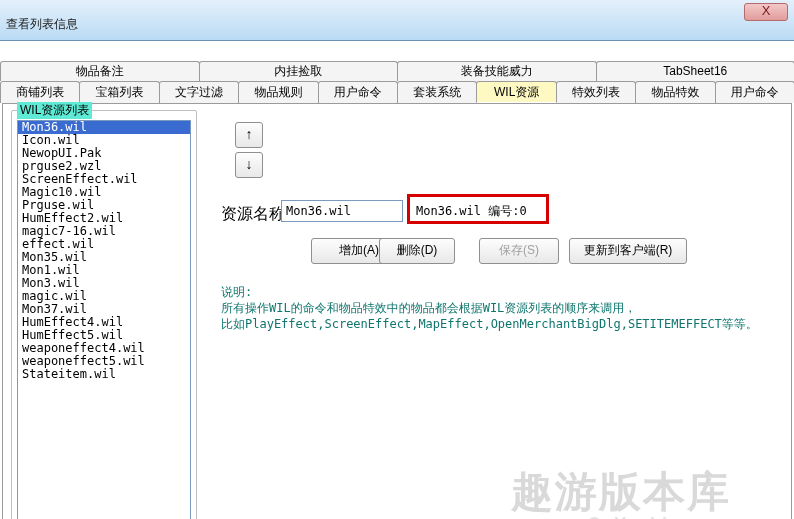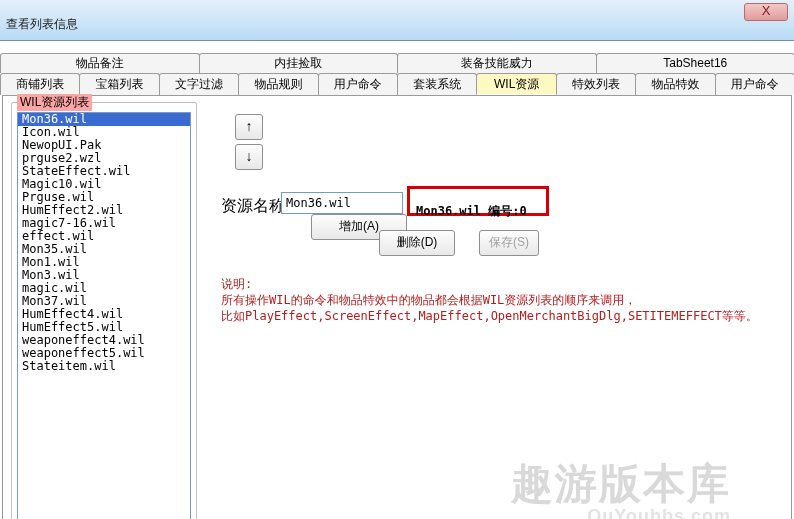--- a/index.html
+++ b/index.html
@@ -42,21 +42,21 @@
     position: relative;
     width: 100%;
     height: calc(100% - 26px);
     background: #fff;
   }
   
   .tabs-row1, .tabs-row2 {
     display: flex;
     width: 100%;
   }
-  .tabs-row1 { height: 20px; margin-top: 12px; }
+  .tabs-row1 { height: 20px; margin-top: 20px; }
   .tabs-row2 { height: 22px; }
   .tab {
     border: 1px solid #9b9b9b;
     border-bottom: none;
     background: #f4f4f4;
     text-align: center;
     line-height: 18px;
     height: 20px;
     margin-right: -1px;
     cursor: pointer;
@@ -85,21 +85,21 @@
     position: absolute;
     left: 8px;
     top: 6px;
     width: 186px;
     height: 452px;
   }
   .group-title {
     position: absolute;
     left: 6px;
     top: -8px;
-    background: #fca5a5;
+    background: #5eead4;
     padding: 0 3px;
     z-index: 3;
   }
   .group-border {
     position: absolute;
     left: 0; top: 0; right: 0; bottom: 0;
     border: 1px solid #c0c0c0;
     border-radius: 2px;
   }
   .listbox {
@@ -148,43 +148,42 @@
     border: 1px solid #7a9ac0;
     background: #fff;
     padding: 0 4px;
     font-family: "SimSun", monospace;
     font-size: 12px;
   }
   .redbox {
     position: absolute;
     border: 3px solid #d60000;
     background: #fff;
-    padding: 12px 6px;
-    font-family: "SimSun", monospace;
-    font-size: 12px;
-    font-weight: bold;
+    padding: 4px 6px;
+    font-family: "SimSun", monospace;
+    font-size: 12px;
   }
   .wide-btn {
     position: absolute;
     height: 26px;
     border: 1px solid #8f8f8f;
     border-radius: 3px;
     background: linear-gradient(to bottom,#fdfdfd,#e8e8e8);
     text-align: center;
     line-height: 22px;
     font-size: 12px;
     cursor: pointer;
   }
   .wide-btn.disabled {
     color: #a0a0a0;
     cursor: default;
   }
   .explain {
     position: absolute;
-    color: #b91c1c;
+    color: #0f766e;
     font-size: 12px;
     line-height: 16px;
     font-family: "SimSun", monospace;
     white-space: pre;
   }
   .watermark {
     position: absolute;
     right: 60px;
     bottom: 14px;
     text-align: right;
@@ -227,21 +226,21 @@
   <div class="tabpanel">
 
     <div class="groupbox">
       <div class="group-border"></div>
       <div class="group-title">WIL资源列表</div>
       <div class="listbox">
         <div class="listitem selected">Mon36.wil</div>
         <div class="listitem">Icon.wil</div>
         <div class="listitem">NewopUI.Pak</div>
         <div class="listitem">prguse2.wzl</div>
-        <div class="listitem">StateEffect.wil</div>
+        <div class="listitem">ScreenEffect.wil</div>
         <div class="listitem">Magic10.wil</div>
         <div class="listitem">Prguse.wil</div>
         <div class="listitem">HumEffect2.wil</div>
         <div class="listitem">magic7-16.wil</div>
         <div class="listitem">effect.wil</div>
         <div class="listitem">Mon35.wil</div>
         <div class="listitem">Mon1.wil</div>
         <div class="listitem">Mon3.wil</div>
         <div class="listitem">magic.wil</div>
         <div class="listitem">Mon37.wil</div>
@@ -257,23 +256,24 @@
       <span>↑</span>
     </div>
     <div class="arrowbtn" style="left:232px; top:48px;">
       <span>↓</span>
     </div>
 
     <div class="lbl" style="left:218px; top:100px;">资源名称:</div>
     <input class="txt-input" style="left: 278px; top: 96px; width: 122px;" value="Mon36.wil">
     <div class="redbox" style="left:404px; top:90px; width:142px; height:30px; line-height:20px;">Mon36.wil 编号:0</div>
 
-    <div class="wide-btn" style="left:308px; top:118px; width:96px;">增加(A)</div>
+    <div class="wide-btn" style="left:308px; top:134px; width:96px;">增加(A)</div>
     <div class="wide-btn" style="left:376px; top:134px; width:76px;">删除(D)</div>
-    <div class="wide-btn disabled" style="left:476px; top:134px; width:60px;">保存(S)</div>
+    <div class="wide-btn disabled" style="left:476px; top:134px; width:80px;">保存(S)</div>
+    <div class="wide-btn" style="left:566px; top:134px; width:118px;">更新到客户端(R)</div>
 
     <div class="explain" style="left:218px; top:180px;"><span>说明:</span>
 <span>所有操作WIL的命令和物品特效中的物品都会根据WIL资源列表的顺序来调用，</span>
 <span>比如PlayEffect,ScreenEffect,MapEffect,OpenMerchantBigDlg,SETITEMEFFECT等等。</span></div>
 
     <div class="watermark">
       <div class="wm1">趣游版本库</div>
       <div class="wm2">QuYoubbs.com</div>
     </div>
 

